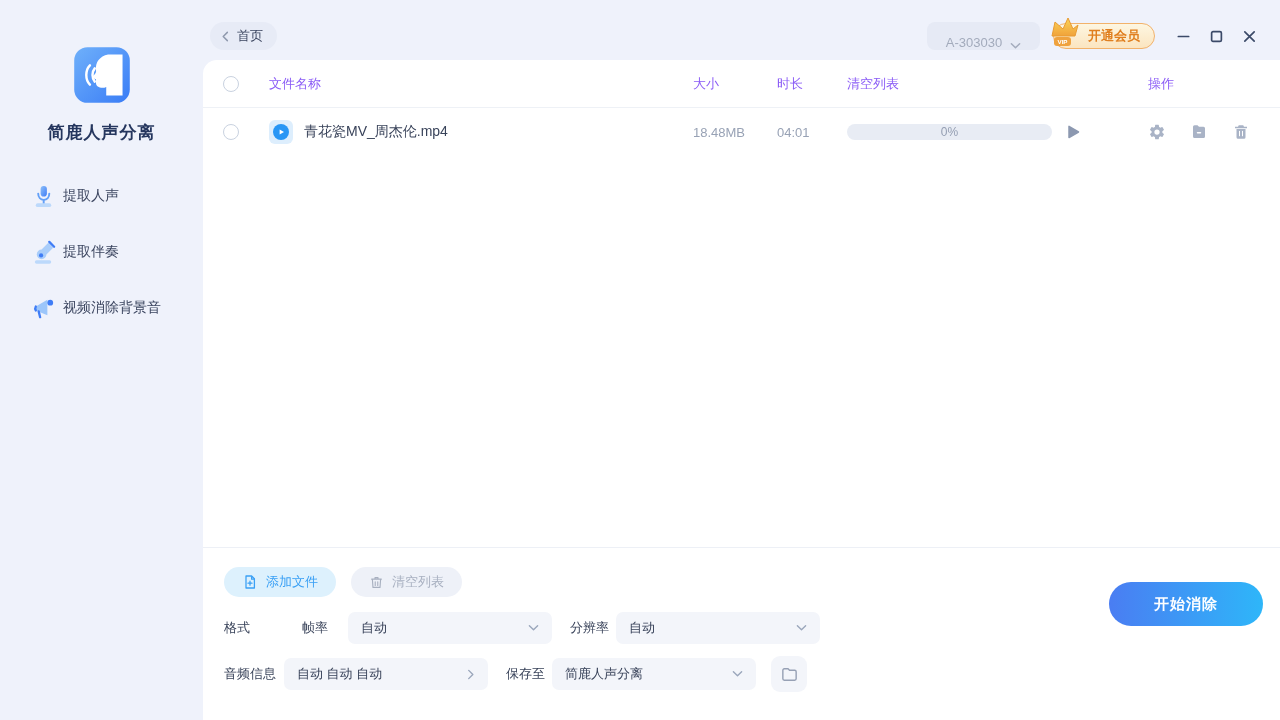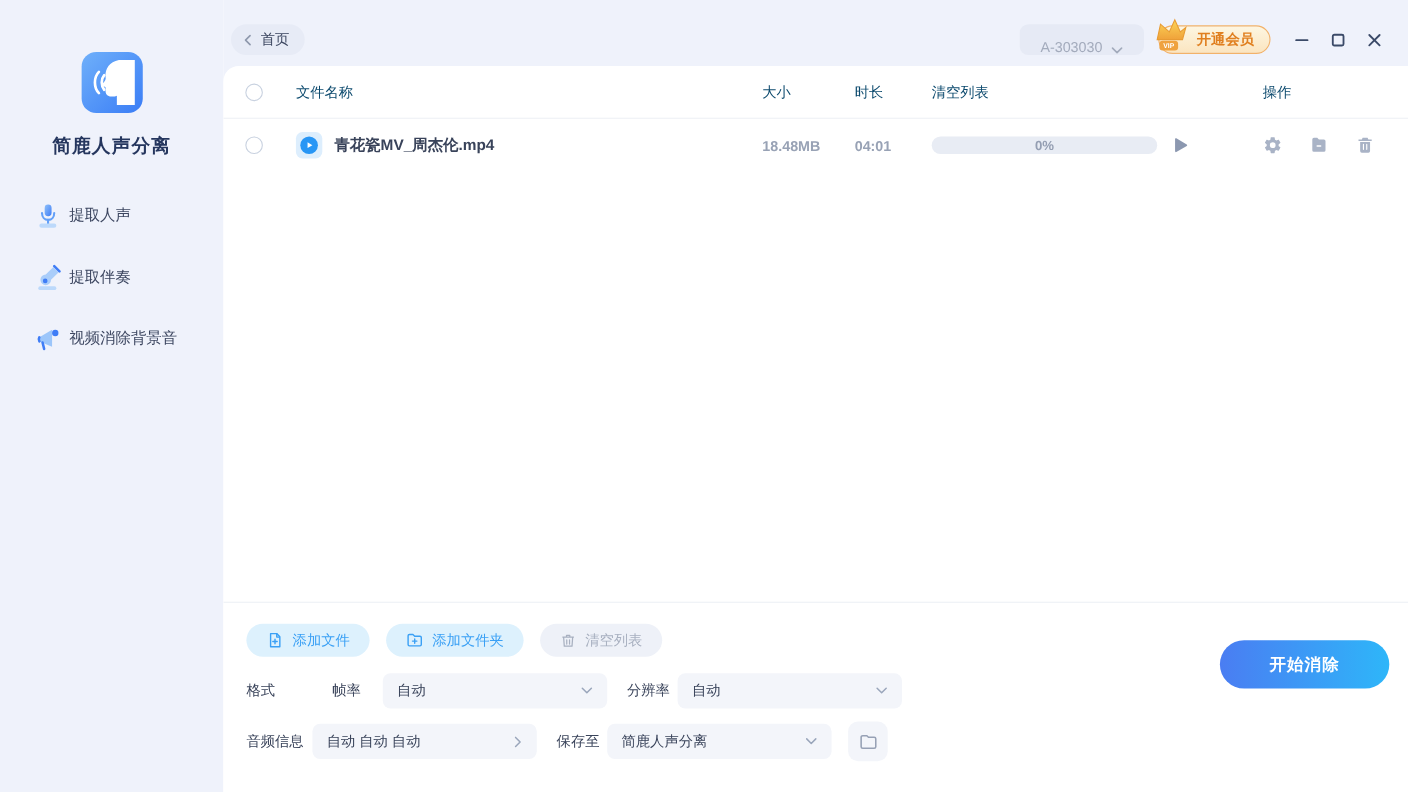--- a/index.html
+++ b/index.html
@@ -23,22 +23,22 @@
   .back-pill { height:28px; padding:0 14px 0 10px; border-radius:15px; background:#e7ebf6; display:flex; align-items:center; gap:6px; font-size:13px; color:#3c4660; cursor:pointer; }
   .spacer { flex:1; }
   .account-pill { height:28px; width:113px; border-radius:8px; background:#e6eaf5; display:flex; align-items:flex-end; justify-content:center; gap:8px; font-size:13px; color:#a3abbc; margin-right:13px; cursor:pointer; }
   .vip-pill { position:relative; height:26px; margin-right:20px; padding:0 14px 0 34px; border-radius:14px; border:1px solid #f2b26a; background:linear-gradient(180deg,#fdf6e1,#fbe5c0); display:flex; align-items:center; font-size:13px; font-weight:bold; color:#e07f1f; cursor:pointer; }
   .vip-crown { position:absolute; left:-7px; top:-9px; width:36px; height:34px; }
   .win-btns { display:flex; align-items:center; gap:16px; }
   .win-btn { width:17px; height:17px; display:flex; align-items:center; justify-content:center; cursor:pointer; }
   
   .content { flex:1; background:#ffffff; border-radius:14px 0 0 0; display:flex; flex-direction:column; overflow:hidden; }
   .grid-row { display:grid; grid-template-columns:46px 424px 84px 70px 296px auto; align-items:center; padding:0 20px; }
-  .thead { height:48px; border-bottom:1px solid #eef1f6; font-size:13px; color:#0c4a6e; }
-  .trow { height:48px; font-size:13px;font-weight:bold; }
+  .thead { height:48px; border-bottom:1px solid #eef1f6; font-size:13px; color:#8b5cf6; }
+  .trow { height:48px; font-size:13px; }
   .circ { width:16px; height:16px; border:1.5px solid #c9d2e0; border-radius:50%; cursor:pointer; }
   .name-cell { display:flex; align-items:center; gap:11px; }
   .play-badge { width:24px; height:24px; border-radius:6px; background:#ddeefd; display:flex; align-items:center; justify-content:center; }
   .play-badge-inner { width:16px; height:16px; border-radius:50%; background:#2896f5; display:flex; align-items:center; justify-content:center; }
   .fname { font-size:14px; color:#39435a; }
   .muted { color:#98a2b5; }
   .prog-cell { display:flex; align-items:center; gap:12px; }
   .prog-bar { position:relative; width:205px; height:16px; border-radius:8px; background:#e8ecf4; overflow:hidden; }
   .prog-fill { position:absolute; left:0; top:0; bottom:0; width:0%; background:#3fa4f7; border-radius:8px; }
   .prog-txt { position:absolute; inset:0; display:flex; align-items:center; justify-content:center; font-size:12px; color:#949eb2; }
@@ -225,27 +225,20 @@
     <div class="footer">
       <div class="file-btns">
         <button class="pill-btn pill-blue">
           <svg width="16" height="16" viewBox="0 0 20 20">
             <path d="M5 2.5h7l3.5 3.5v11.5H5z" fill="none" stroke="#3aa0f5" stroke-width="1.6" stroke-linejoin="round"></path>
             <path d="M12 2.8V6.5h3.5" fill="none" stroke="#3aa0f5" stroke-width="1.6" stroke-linejoin="round"></path>
             <path d="M10 9v5M7.5 11.5h5" stroke="#3aa0f5" stroke-width="1.6" stroke-linecap="round"></path>
           </svg>
           <span>添加文件</span>
         </button>
-        <button class="pill-btn pill-blue">
-          <svg width="16" height="16" viewBox="0 0 20 20">
-            <path d="M2.5 5a1.5 1.5 0 0 1 1.5-1.5h4l2 2h6A1.5 1.5 0 0 1 17.5 7v8a1.5 1.5 0 0 1-1.5 1.5H4A1.5 1.5 0 0 1 2.5 15V5z" fill="none" stroke="#3aa0f5" stroke-width="1.6" stroke-linejoin="round"></path>
-            <path d="M10 8.5v5M7.5 11h5" stroke="#3aa0f5" stroke-width="1.6" stroke-linecap="round"></path>
-          </svg>
-          <span>添加文件夹</span>
-        </button>
         <button class="pill-btn pill-gray">
           <svg width="15" height="15" viewBox="0 0 20 20">
             <path d="M3.5 5.5h13M8 5V3.5h4V5m-7.5.5l.8 11h9.4l.8-11" fill="none" stroke="#a8b0c0" stroke-width="1.5" stroke-linecap="round" stroke-linejoin="round"></path>
             <path d="M8.3 9v5m3.4-5v5" stroke="#a8b0c0" stroke-width="1.5" stroke-linecap="round"></path>
           </svg>
           <span>清空列表</span>
         </button>
       </div>
 
       <div class="form-row">

